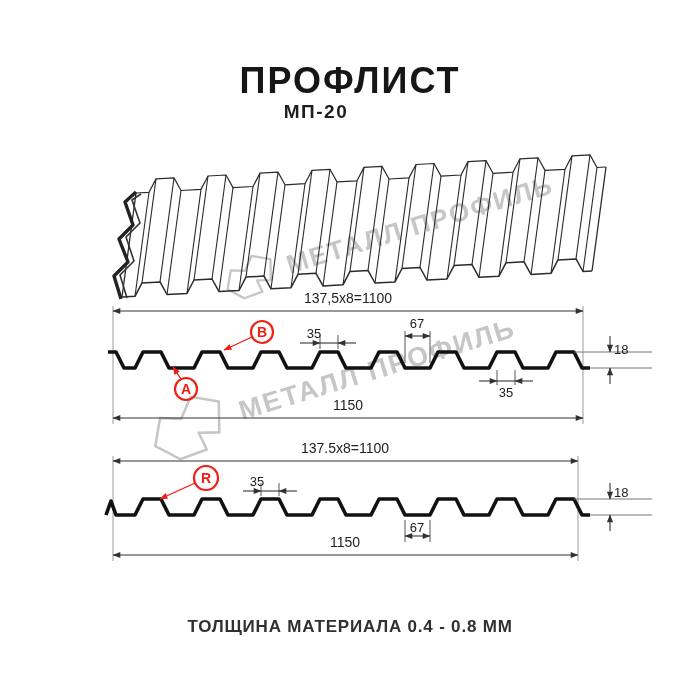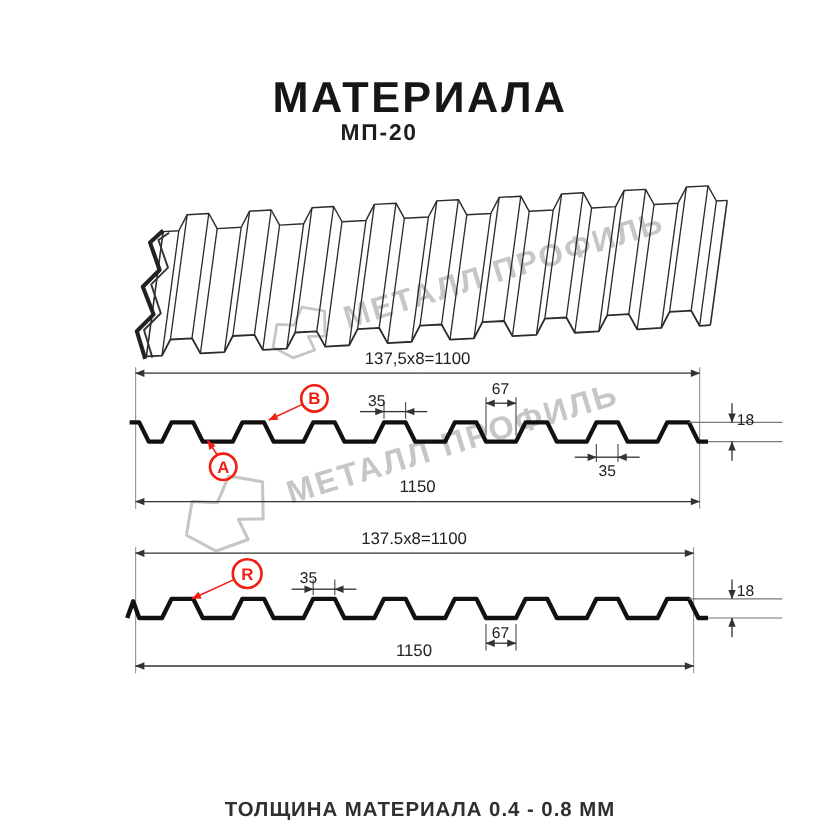--- a/index.html
+++ b/index.html
@@ -3,21 +3,21 @@
 <meta charset="utf-8">
 <style>
   html,body{margin:0;padding:0;}
   body{width:700px;height:700px;position:relative;background:#ffffff;overflow:hidden;
        font-family:"Liberation Sans",sans-serif;}
   .title{position:absolute;top:60px;left:0;width:700px;text-align:center;
          font-size:36px;font-weight:bold;letter-spacing:2px;color:#161616;}
   .subtitle{position:absolute;top:101px;left:0;width:632px;text-align:center;
          font-size:19px;font-weight:600;letter-spacing:1.5px;color:#1d1d1d;}
   .footer{position:absolute;top:617px;left:0;width:700px;text-align:center;
-         font-size:17px;font-weight:600;letter-spacing:0.8px;color:#303030;margin-top:48px;}
+         font-size:17px;font-weight:600;letter-spacing:0.8px;color:#303030;}
   .wm{position:absolute;display:flex;align-items:center;gap:10px;color:#c6c6c6;
       font-weight:bold;white-space:nowrap;transform:rotate(-17deg);
       transform-origin:left center;}
   #wm1{left:222px;top:262px;font-size:26px;letter-spacing:2px;}
   #wm2{left:146px;top:406px;font-size:27px;letter-spacing:2px;}
   .wm svg{display:block;}
   svg.drawing{position:absolute;left:0;top:0;}
   text.dim{font-family:"Liberation Sans",sans-serif;font-size:13px;fill:#222;}
   text.dimbig{font-family:"Liberation Sans",sans-serif;font-size:14px;fill:#222;}
   text.cletter{font-family:"Liberation Sans",sans-serif;font-size:14px;font-weight:bold;fill:#f01e13;}
@@ -31,21 +31,21 @@
   </svg>
   <span>МЕТАЛЛ ПРОФИЛЬ</span>
 </div>
 <div class="wm" id="wm2">
   <svg width="88" height="68" viewBox="0 0 60 48">
     <path d="M4,30 L13,12 L27,17 L38,4 L56,13 L50,34 L36,30 L38,43 L18,44 L10,36 Z" fill="none" stroke="currentColor" stroke-width="1.8" stroke-linejoin="round"></path>
   </svg>
   <span>МЕТАЛЛ ПРОФИЛЬ</span>
 </div>
 
-<div class="title">МАТЕРИАЛА</div>
+<div class="title">ПРОФЛИСТ</div>
 <div class="subtitle">МП-20</div>
 
 <svg class="drawing" width="700" height="700" viewBox="0 0 700 700">
   <defs>
     <marker id="ah" viewBox="0 0 10 10" refX="9.5" refY="5" markerWidth="9" markerHeight="7" orient="auto">
       <path d="M0,1 L10,5 L0,9 z" fill="#333"></path>
     </marker>
     <marker id="ahr" viewBox="0 0 10 10" refX="9.5" refY="5" markerWidth="8" markerHeight="6" orient="auto">
       <path d="M0,1 L10,5 L0,9 z" fill="#f01e13"></path>
     </marker>

